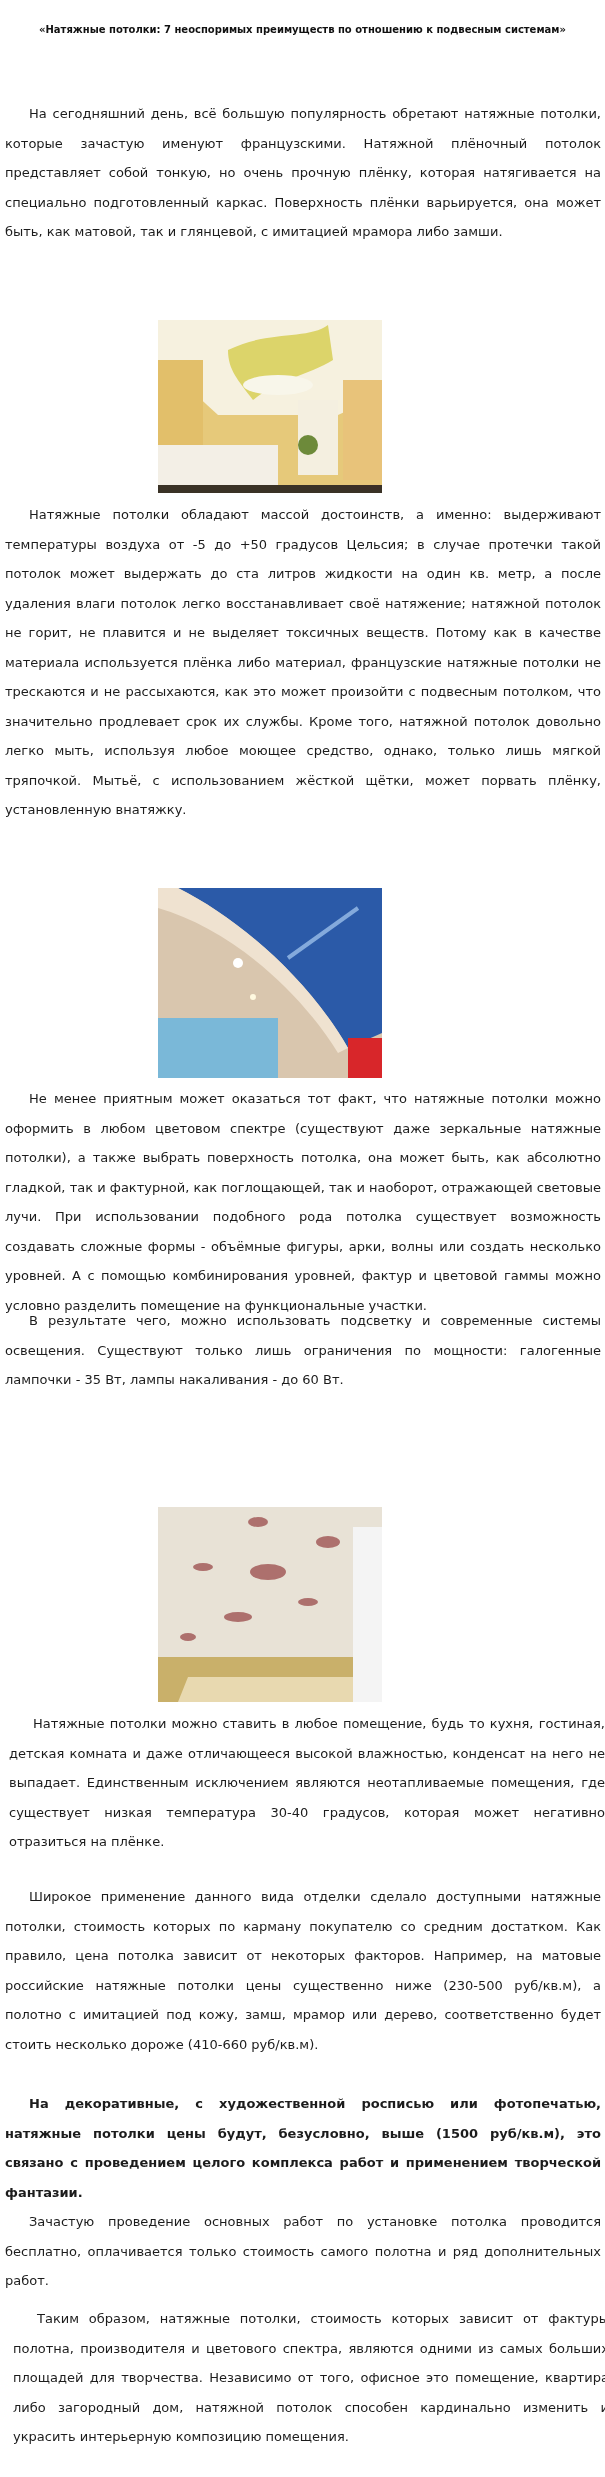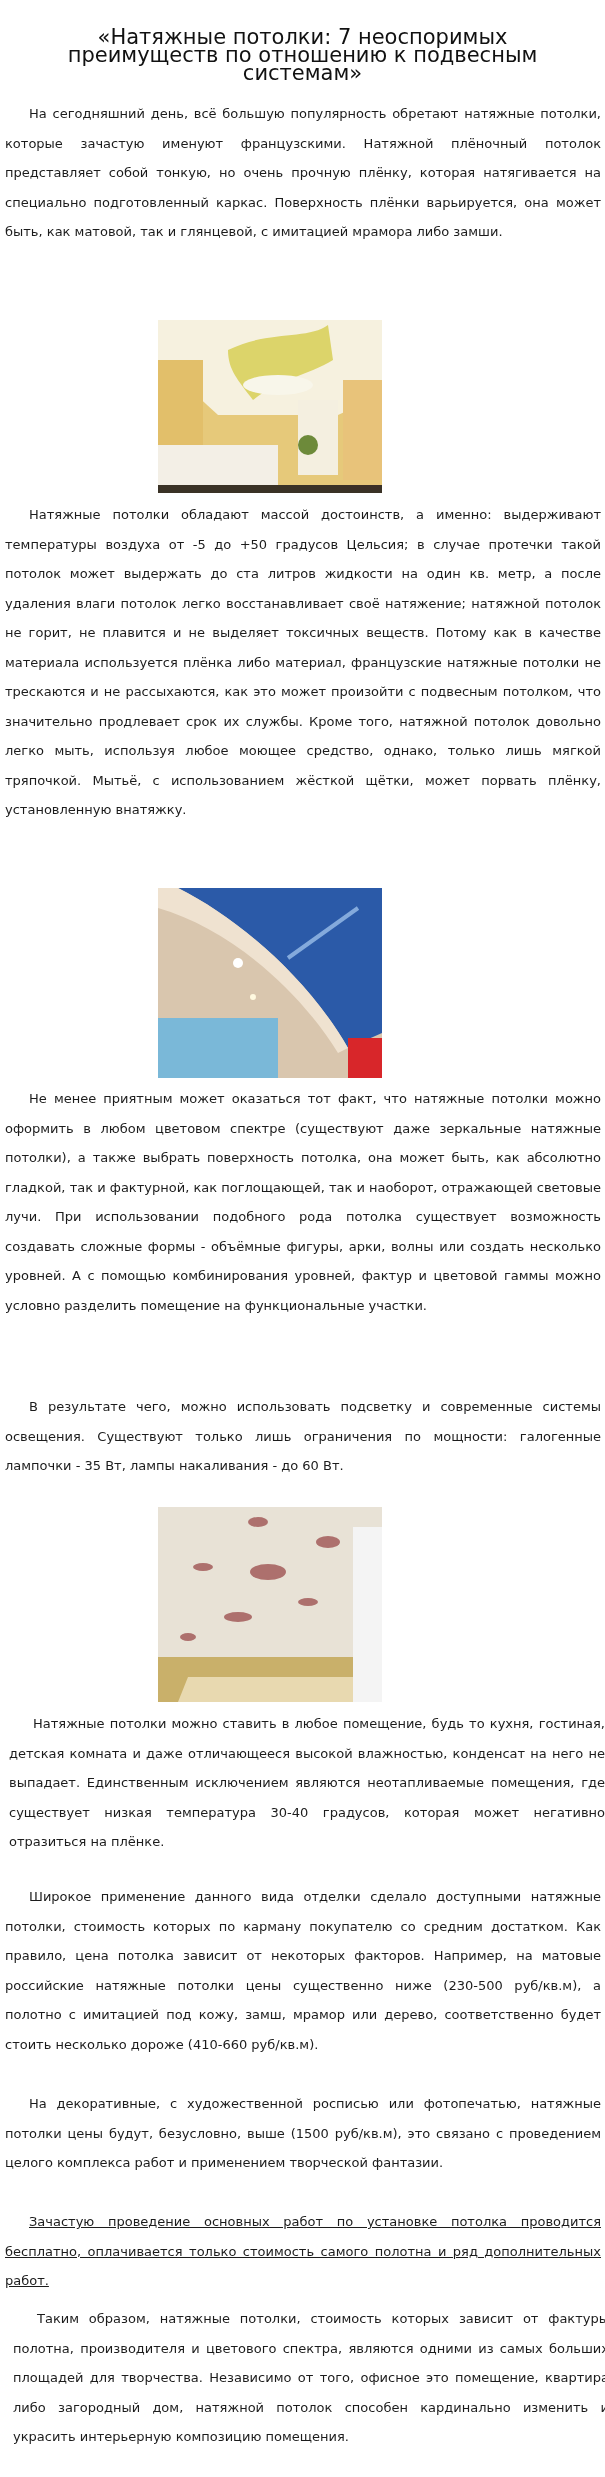--- a/index.html
+++ b/index.html
@@ -1,19 +1,19 @@
 <!DOCTYPE html>
 <html><head>
 <meta charset="utf-8">
 <style>
   html, body { margin:0; padding:0; background:#ffffff; }
   body { width:605px; height:2477px; overflow:hidden; position:relative;
          font-family:"DejaVu Sans", sans-serif; color:#1a1a1a; }
   .title { position:absolute; top:14px; left:20px; width:565px; text-align:center;
-           font-weight:normal; font-size:21px; line-height:18px; color:#111; }
+           font-weight:bold; font-size:10px; line-height:18px; color:#111; }
   .p { position:absolute; left:5px; width:596px; font-size:13px; line-height:29.5px;
        text-align:justify; text-indent:24px; color:#1c1c1c; }
   .img { position:absolute; left:158px; width:224px; overflow:hidden; }
   .img svg { display:block; width:100%; height:100%; }
 </style>
 </head>
 <body>
 
 <h1 class="title">«Натяжные потолки: 7 неоспоримых преимуществ по отношению к подвесным системам»</h1>
 
@@ -44,21 +44,21 @@
     <circle cx="80" cy="75" r="5" fill="#ffffff"></circle>
     <circle cx="95" cy="109" r="3" fill="#fff9e0"></circle>
     <rect x="0" y="130" width="120" height="60" fill="#7ab8d8"></rect>
     <rect x="190" y="150" width="34" height="40" fill="#d8262a"></rect>
     <line x1="130" y1="70" x2="200" y2="20" stroke="#bfe0ff" stroke-width="4" opacity="0.6"></line>
   </svg>
 </div>
 
 <p class="p" style="top:1084px;margin:0;">Не менее приятным может оказаться тот факт, что натяжные потолки можно оформить в любом цветовом спектре (существуют даже зеркальные натяжные потолки), а также выбрать поверхность потолка, она может быть, как абсолютно гладкой, так и фактурной, как поглощающей, так и наоборот, отражающей световые лучи. При использовании подобного рода потолка существует возможность создавать сложные формы - объёмные фигуры, арки, волны или создать несколько уровней. А с помощью комбинирования уровней, фактур и цветовой гаммы можно условно разделить помещение на функциональные участки.</p>
 
-<p class="p" style="top:1392px;margin:0;">В результате чего, можно использовать подсветку и современные системы освещения. Существуют только лишь ограничения по мощности: галогенные лампочки - 35 Вт, лампы накаливания - до 60 Вт.</p>
+<p class="p" style="top:1306px;margin:0;">В результате чего, можно использовать подсветку и современные системы освещения. Существуют только лишь ограничения по мощности: галогенные лампочки - 35 Вт, лампы накаливания - до 60 Вт.</p>
 
 <div class="img" style="top:1507px;height:195px;">
   <svg viewBox="0 0 224 195" preserveAspectRatio="none">
     <rect width="224" height="195" fill="#e8e2d6"></rect>
     <g fill="#9a4a4a" opacity="0.75">
       <ellipse cx="110" cy="65" rx="18" ry="8"></ellipse>
       <ellipse cx="45" cy="60" rx="10" ry="4"></ellipse>
       <ellipse cx="170" cy="35" rx="12" ry="6"></ellipse>
       <ellipse cx="100" cy="15" rx="10" ry="5"></ellipse>
       <ellipse cx="80" cy="110" rx="14" ry="5"></ellipse>
@@ -68,17 +68,17 @@
     <polygon points="0,150 224,150 224,195 0,195" fill="#c9b06a"></polygon>
     <polygon points="30,170 200,170 210,195 20,195" fill="#e8d9b0"></polygon>
     <rect x="195" y="20" width="29" height="175" fill="#f4f4f4"></rect>
   </svg>
 </div>
 
 <p class="p" style="top:1705px;margin:4px;">Натяжные потолки можно ставить в любое помещение, будь то кухня, гостиная, детская комната и даже отличающееся высокой влажностью, конденсат на него не выпадает. Единственным исключением являются неотапливаемые помещения, где существует низкая температура 30-40 градусов, которая может негативно отразиться на плёнке.</p>
 
 <p class="p" style="top:1882px;margin:0;">Широкое применение данного вида отделки сделало доступными натяжные потолки, стоимость которых по карману покупателю со средним достатком. Как правило, цена потолка зависит от некоторых факторов. Например, на матовые российские натяжные потолки цены существенно ниже (230-500 руб/кв.м), а полотно с имитацией под кожу, замш, мрамор или дерево, соответственно будет стоить несколько дороже (410-660 руб/кв.м).</p>
 
-<p class="p" style="top:2089px;margin:0;">На декоративные, с художественной росписью или фотопечатью, натяжные потолки цены будут, безусловно, выше (1500 руб/кв.м), это связано с проведением целого комплекса работ и применением творческой фантазии.</p>
+<p class="p" style="top:2089px;margin:0;font-weight:bold;">На декоративные, с художественной росписью или фотопечатью, натяжные потолки цены будут, безусловно, выше (1500 руб/кв.м), это связано с проведением целого комплекса работ и применением творческой фантазии.</p>
 
-<p class="p" style="top:2207px;margin:0;text-decoration:underline;">Зачастую проведение основных работ по установке потолка проводится бесплатно, оплачивается только стоимость самого полотна и ряд дополнительных работ.</p>
+<p class="p" style="top:2207px;margin:0;">Зачастую проведение основных работ по установке потолка проводится бесплатно, оплачивается только стоимость самого полотна и ряд дополнительных работ.</p>
 
 <p class="p" style="top:2296px;margin:8px;">Таким образом, натяжные потолки, стоимость которых зависит от фактуры полотна, производителя и цветового спектра, являются одними из самых больших площадей для творчества. Независимо от того, офисное это помещение, квартира либо загородный дом, натяжной потолок способен кардинально изменить и украсить интерьерную композицию помещения.</p>
 
 </body></html>

